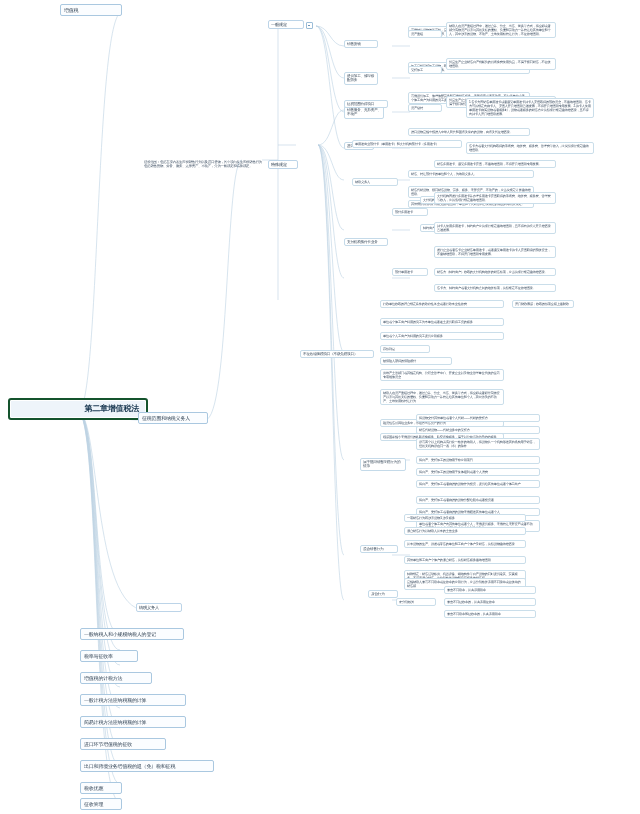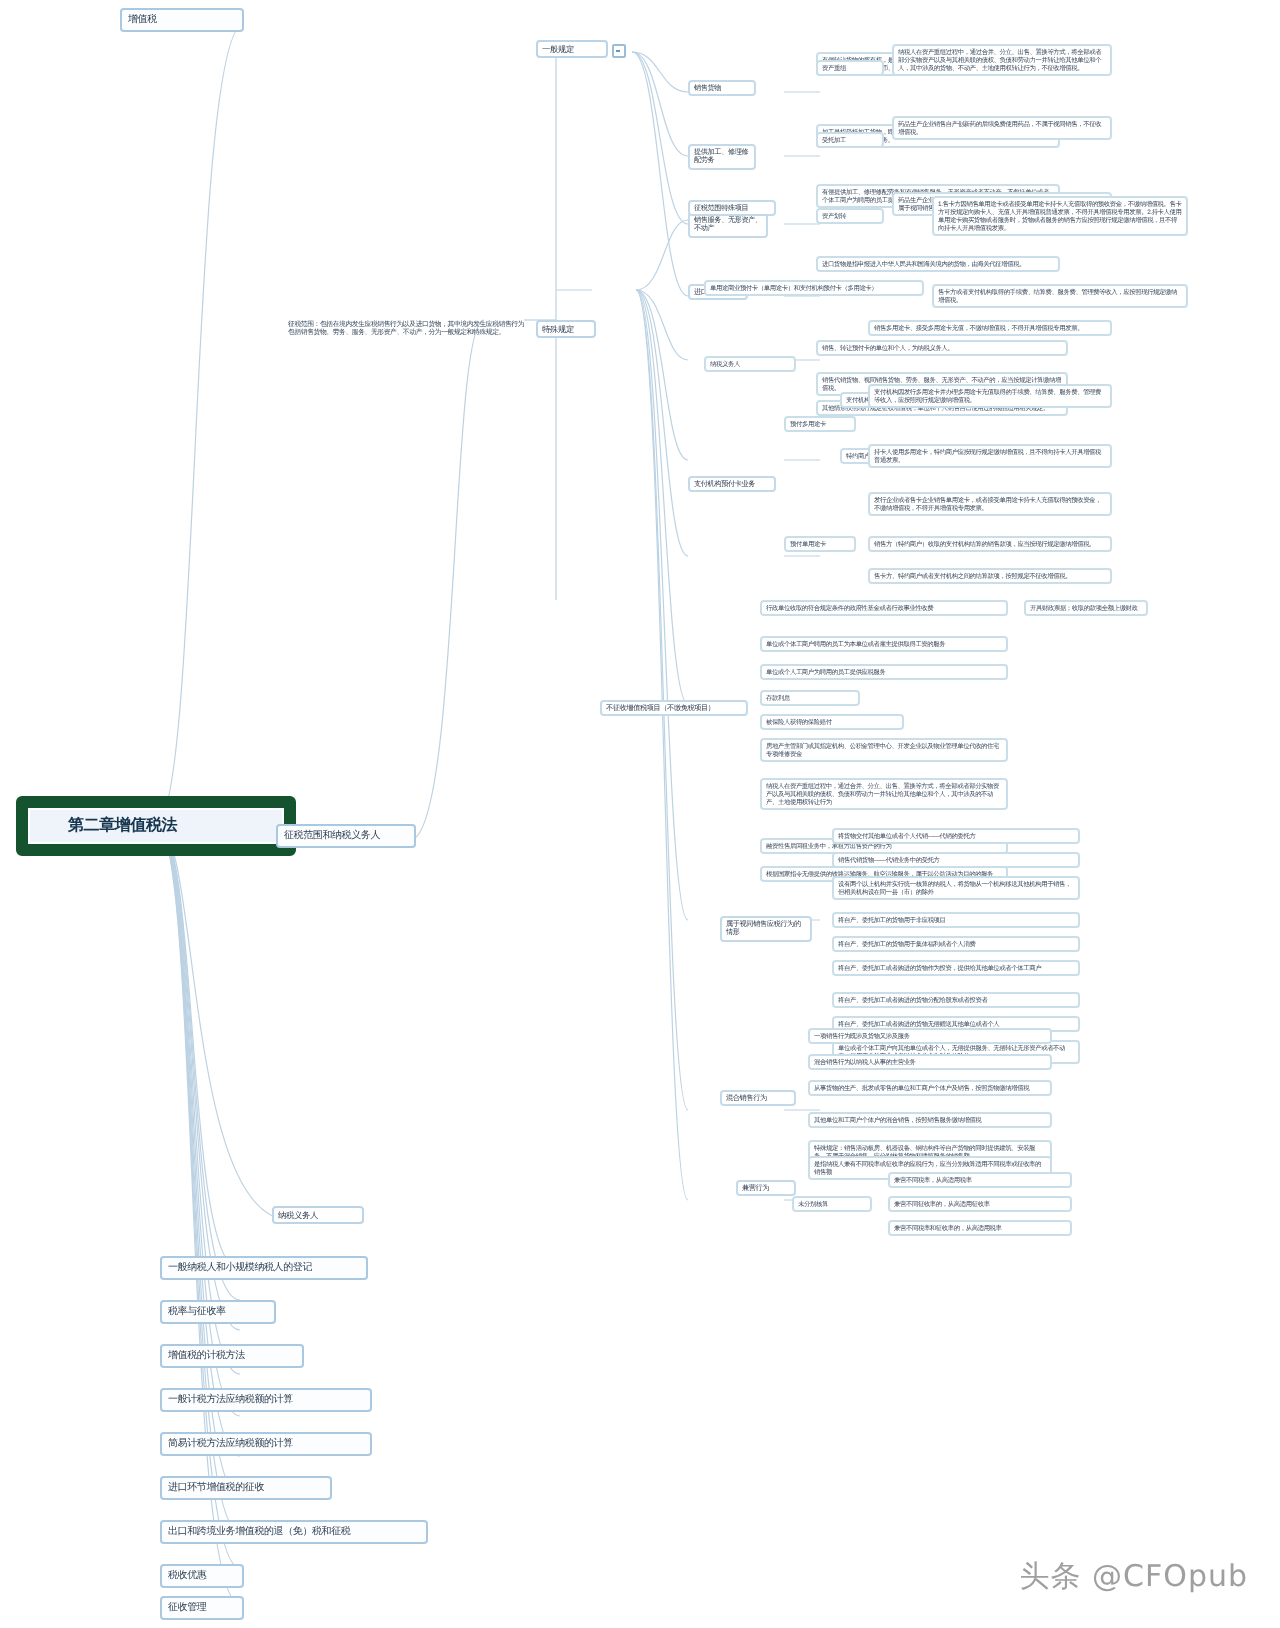--- a/index.html
+++ b/index.html
@@ -18,28 +18,28 @@
     background:#ffffff;
     color:#2b3d4f;
     border-radius:2px;
     line-height:1.25;
     letter-spacing:-0.2px;
     word-break:break-all;
     white-space:normal;
     padding:1px 2px;
   }
   .root{
-    border:6px solid #14532d;
+    border:2px solid #14532d;
     background:#eef4fa;
     color:#17364f;
     font-size:8px;
     font-weight:bold;
-    text-align:left;
+    text-align:right;
     border-radius:3px;
-    padding:4px 20px;
+    padding:4px 7px;
     box-shadow:0 0 0 1px #ffffff inset;
   }
   .lvl1{font-size:5px;background:#fbfdff;border-color:#aac8e0;padding:2px 3px;}
   .lvl2{font-size:4.2px;border-color:#bcd4e8;}
   .lvl3{font-size:3.6px;border-color:#c4dae9;}
   .leaf{font-size:3.2px;border-color:#cadeea;color:#33455a;}
   .plain{border:none;background:transparent;font-size:3.4px;color:#33455a;padding:0;}
 
   .toggle{
     position:absolute;width:5px;height:5px;border:1px solid #9bbdd8;
@@ -223,14 +223,13 @@
 
   <div class="node lvl3" style="left:368px;top:590px;width:30px;">兼营行为</div>
 
   <div class="node leaf" style="left:404px;top:578px;width:122px;">是指纳税人兼有不同税率或征收率的应税行为，应当分别核算适用不同税率或征收率的销售额</div>
   <div class="node leaf" style="left:396px;top:598px;width:40px;">未分别核算</div>
 
   <div class="node leaf" style="left:444px;top:586px;width:92px;">兼营不同税率，从高适用税率</div>
   <div class="node leaf" style="left:444px;top:598px;width:92px;">兼营不同征收率的，从高适用征收率</div>
   <div class="node leaf" style="left:444px;top:610px;width:92px;">兼营不同税率和征收率的，从高适用税率</div>
 
-  <div class="watermark">头条 @CFOpub</div>
 </div>
 
 </body></html>

